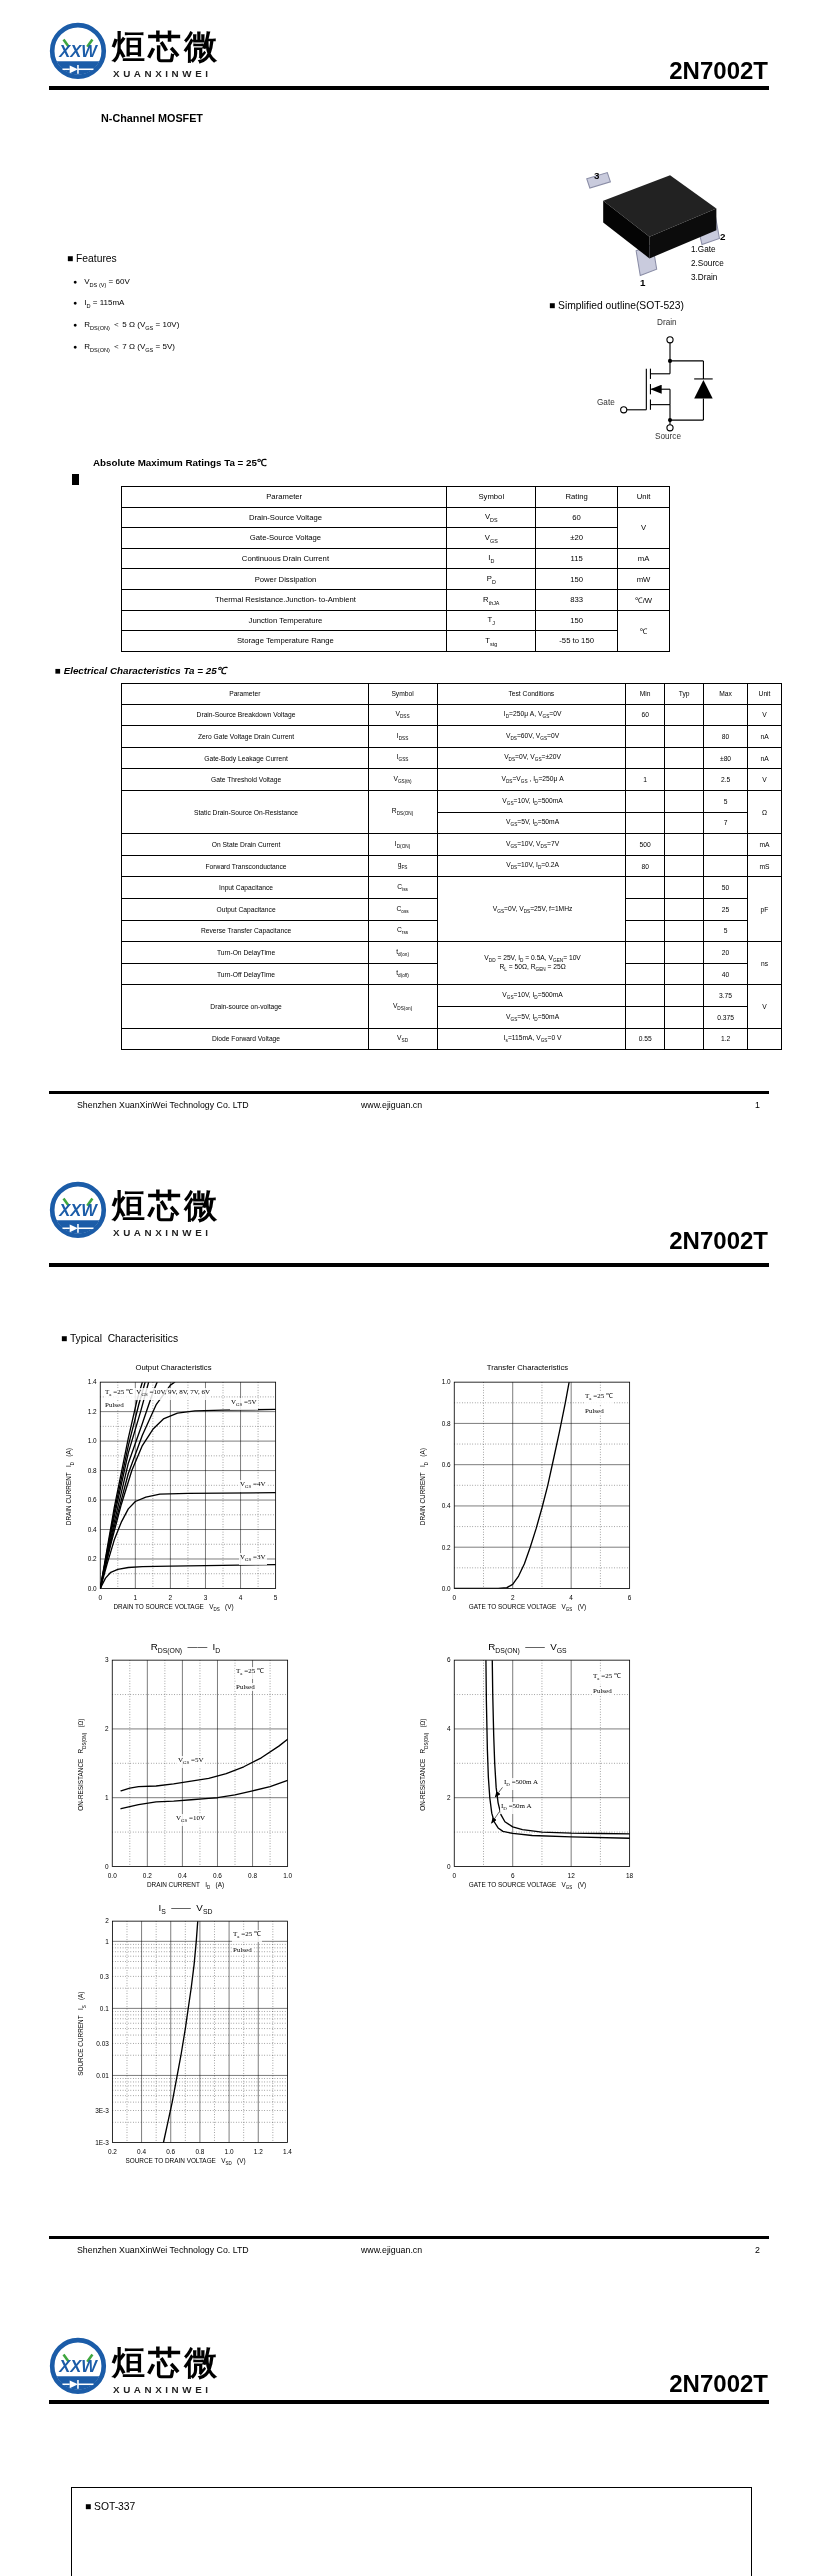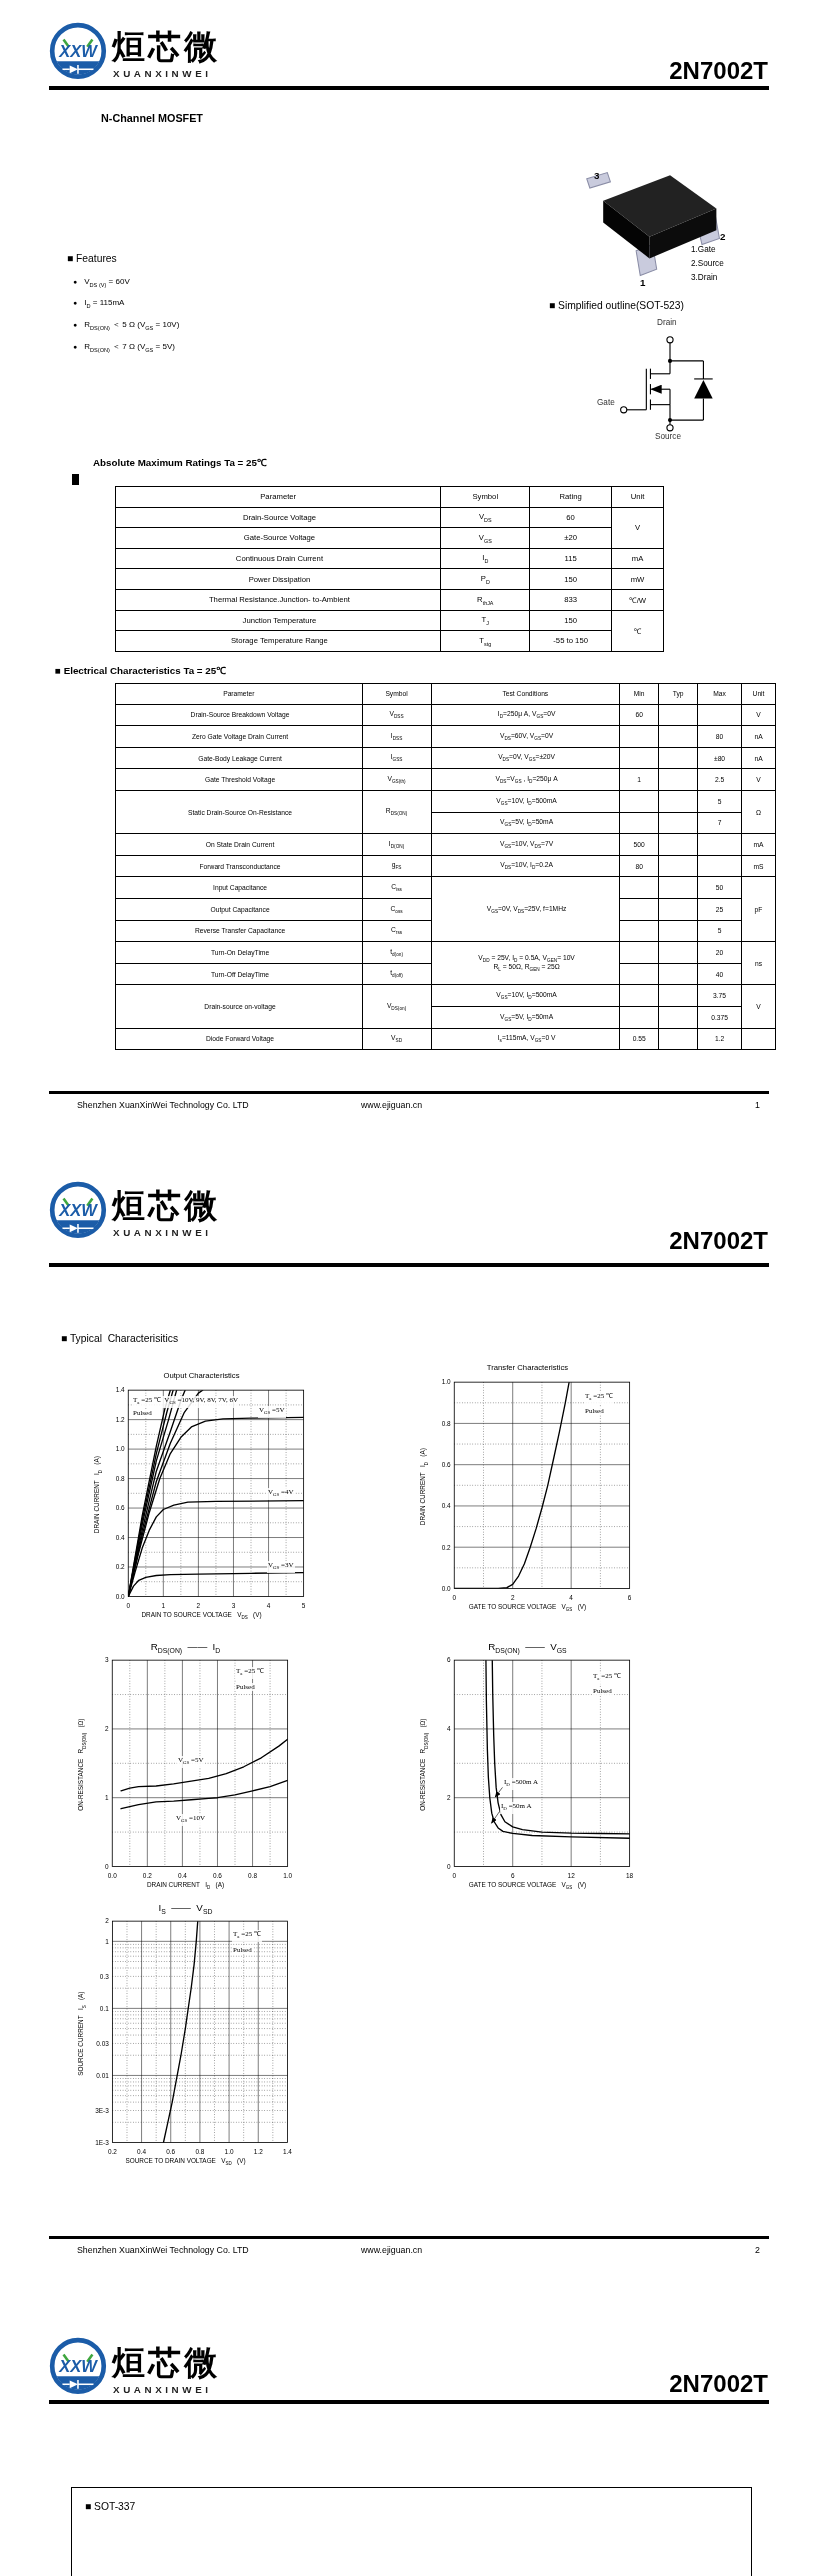--- a/index.html
+++ b/index.html
@@ -11,21 +11,21 @@
   .brand-en{font-size:9.8px;letter-spacing:3.6px;color:#222;font-weight:bold;}
   .partno{font-weight:bold;font-size:24px;text-align:right;width:206px;}
   .subtitle{font-weight:bold;font-size:10.8px;}
   
   .sq-head{font-weight:normal;font-size:10.3px;}
   .feat-item{font-size:8px;}
   .feat-item .blt{font-size:6.7px;margin-right:7.2px;}
   sub{font-size:70%;}
   
   table{border-collapse:collapse;background:#fff;}
-  .dtable{border:1.5px solid #000;}
+  .dtable{border:1.5px solid #000;margin-left:6px;}
   .dtable td,.dtable th{border:1px solid #000;text-align:center;vertical-align:middle;font-weight:normal;padding:0 2.1px;}
   .dtable .l{text-align:center;padding-left:4.6px;}
   #amr-table{font-size:7.7px;}
   #amr-table tr{height:20.6px;}
   #ec-table{font-size:6.7px;}
   #ec-table tr{height:21.6px;}
   #ec-table tr.hd{height:20.6px;}
   .pre{white-space:pre-line;}
   
   .sec-head{font-size:9.8px;font-weight:bold;}
@@ -225,21 +225,21 @@
     <td rowspan="2">℃</td>
   </tr>
   <tr>
     <td class="l">Storage Temperature Range</td>
     <td>T<sub>stg</sub></td>
     <td>-55 to 150</td>
   </tr>
 </tbody>
   </table>
 
-<div class="abs sec-head" style="left:55px;top:664px;">■ Electrical Characteristics Ta = 25℃</div>
+<div class="abs sec-head" style="left:55px;top:664px;font-style:italic;">■ Electrical Characteristics Ta = 25℃</div>
 <table id="ec-table" class="abs dtable" style="left:115px;top:683px;width:661px;">
   <colgroup>
       <col style="width:247px">
       <col style="width:69px">
       <col style="width:189px">
       <col style="width:39px">
       <col style="width:39px">
       <col style="width:44px">
       <col style="width:34px">
     </colgroup>
@@ -389,21 +389,21 @@
 </tbody>
   </table>
 
 <div class="rule" style="left:49px;top:1091px;width:720px;height:3.1px;"></div>
 <div class="abs foot-txt" style="left:77px;top:1100px;">Shenzhen XuanXinWei Technology Co. LTD</div>
 <div class="abs foot-txt" style="left:361px;top:1100px;">www.ejiguan.cn</div>
 <div class="abs foot-txt" style="left:755px;top:1100px;">1</div>
 
 <div class="abs sq-head" style="left:61px;top:1333px;">■ Typical&nbsp;&nbsp;Characterisitics</div>
 
-<div class="chart" style="left:88px;top:1363px;margin-top:8px;">
+<div class="chart" style="left:60px;top:1363px;">
   <div class="chart-title">Output Characteristics</div>
   <div class="ytitle">DRAIN CURRENT&nbsp;&nbsp; I<sub>D</sub>&nbsp;&nbsp; (A)</div>
   <svg width="227" height="229" viewBox="0 0 440 444">
       <g>
         <text x="78" y="432" text-anchor="middle" font-size="12.5" font-family="Liberation Sans, sans-serif">0</text>
         <line x1="112" y1="10" x2="112" y2="410" stroke="#000" stroke-width="0.9" stroke-dasharray="1.5,3.5"></line>
         <line x1="146" y1="10" x2="146" y2="410" stroke="#000" stroke-width="1"></line>
         <text x="146" y="432" text-anchor="middle" font-size="12.5" font-family="Liberation Sans, sans-serif">1</text>
         <line x1="180" y1="10" x2="180" y2="410" stroke="#000" stroke-width="0.9" stroke-dasharray="1.5,3.5"></line>
         <line x1="214" y1="10" x2="214" y2="410" stroke="#000" stroke-width="1"></line>

